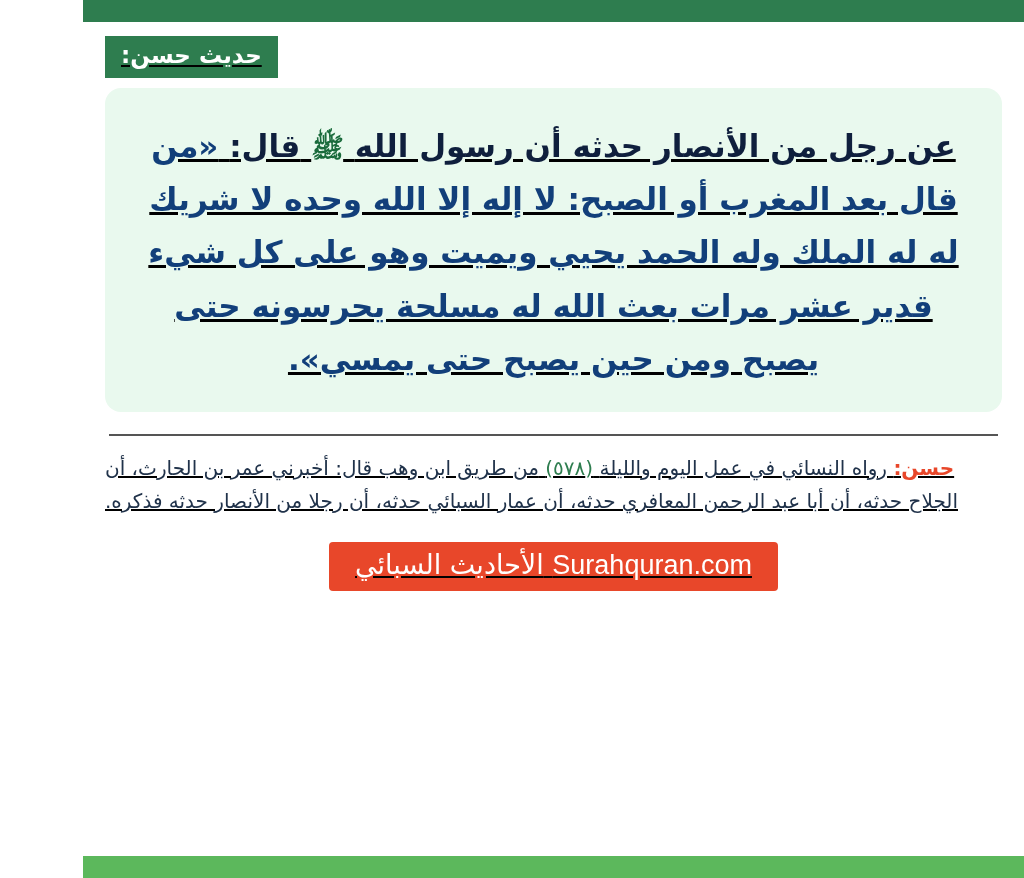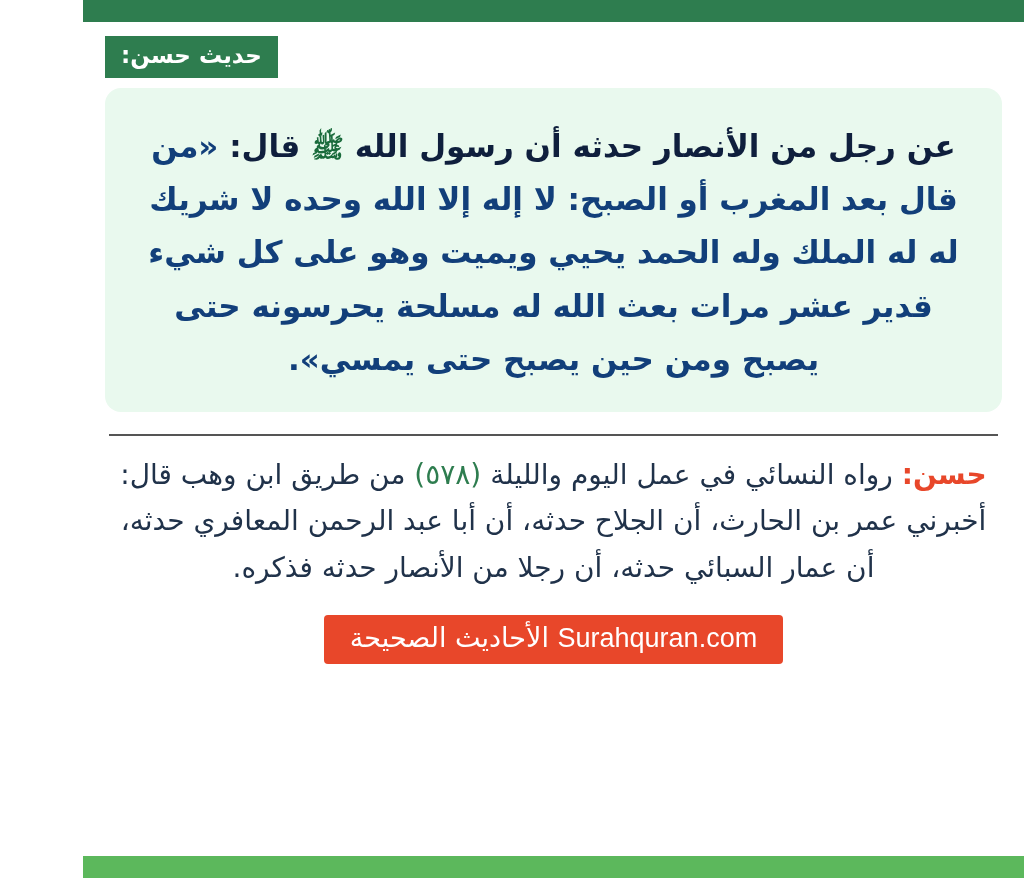--- a/index.html
+++ b/index.html
@@ -14,20 +14,21 @@
     overflow: hidden;
     position: relative;
   }
   .page {
     position: relative;
     width: 941px;
     height: 878px;
     box-sizing: border-box;
     display: flex;
     flex-direction: column;
+    text-decoration: underline;
   }
   .top-bar {
     height: 22px;
     width: 100%;
     background: #2e7d4f;
     flex: 0 0 auto;
   }
   .bottom-bar {
     height: 22px;
     width: 100%;
@@ -80,22 +81,22 @@
     font-size: 27px;
     color: #1a6b3c;
   }
   .divider {
     border: none;
     border-top: 2px solid #555555;
     margin: 22px 4px 16px 4px;
   }
   .takhrij {
     direction: rtl;
-    text-align: center;
-    font-size: 28px;
+    text-align: left;
+    font-size: 20px;
     line-height: 1.65;
     color: #20324a;
   }
   .takhrij .grade-word {
     color: #e8472a;
     font-weight: bold;
   }
   .takhrij .ref-num {
     color: #2e7d4f;
   }
@@ -148,21 +149,21 @@
     <div class="takhrij">
       <span class="grade-word">حسن:</span>
       <span>رواه النسائي في عمل اليوم والليلة</span>
       <span class="ref-num">(٥٧٨)</span>
       <span>من طريق ابن وهب قال: أخبرني عمر بن الحارث، أن الجلاح حدثه، أن أبا عبد الرحمن المعافري حدثه، أن عمار السبائي حدثه، أن رجلا من الأنصار حدثه فذكره.</span>
     </div>
 
     <div class="footer-row">
       <div class="site-badge">
         <span class="latin">Surahquran.com</span>
-        <span>الأحاديث الصحيحة</span>
+        <span>الأحاديث السبائي</span>
       </div>
     </div>
 
   </div>
 
   <div class="bottom-bar"></div>
 
 </div>
 
 </body></html>

